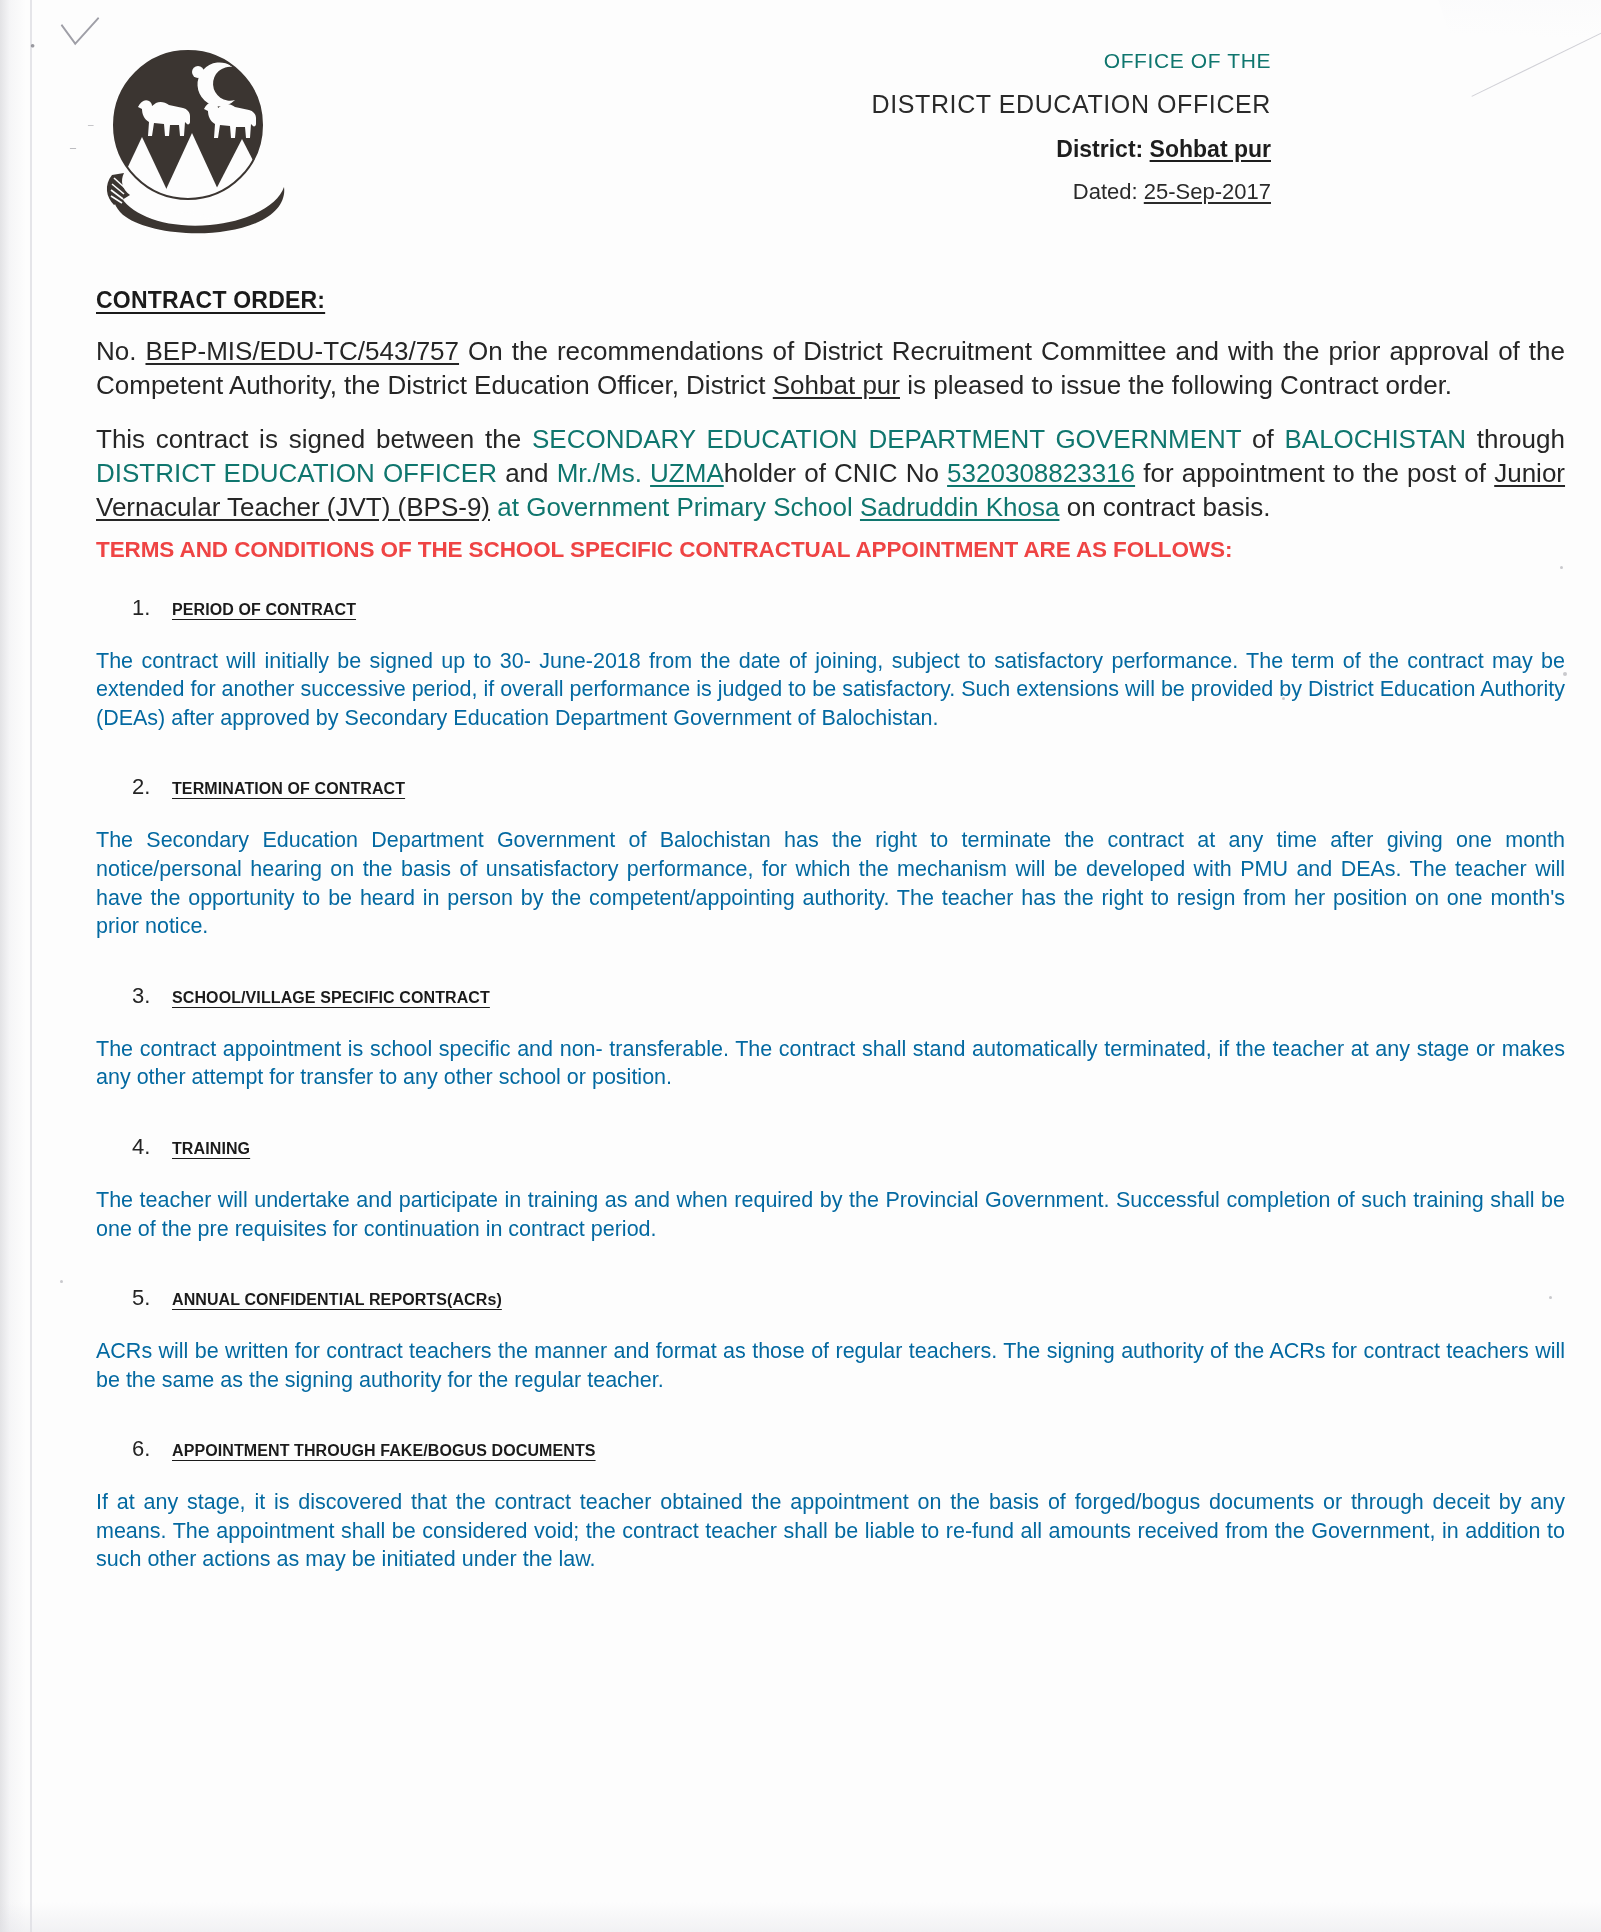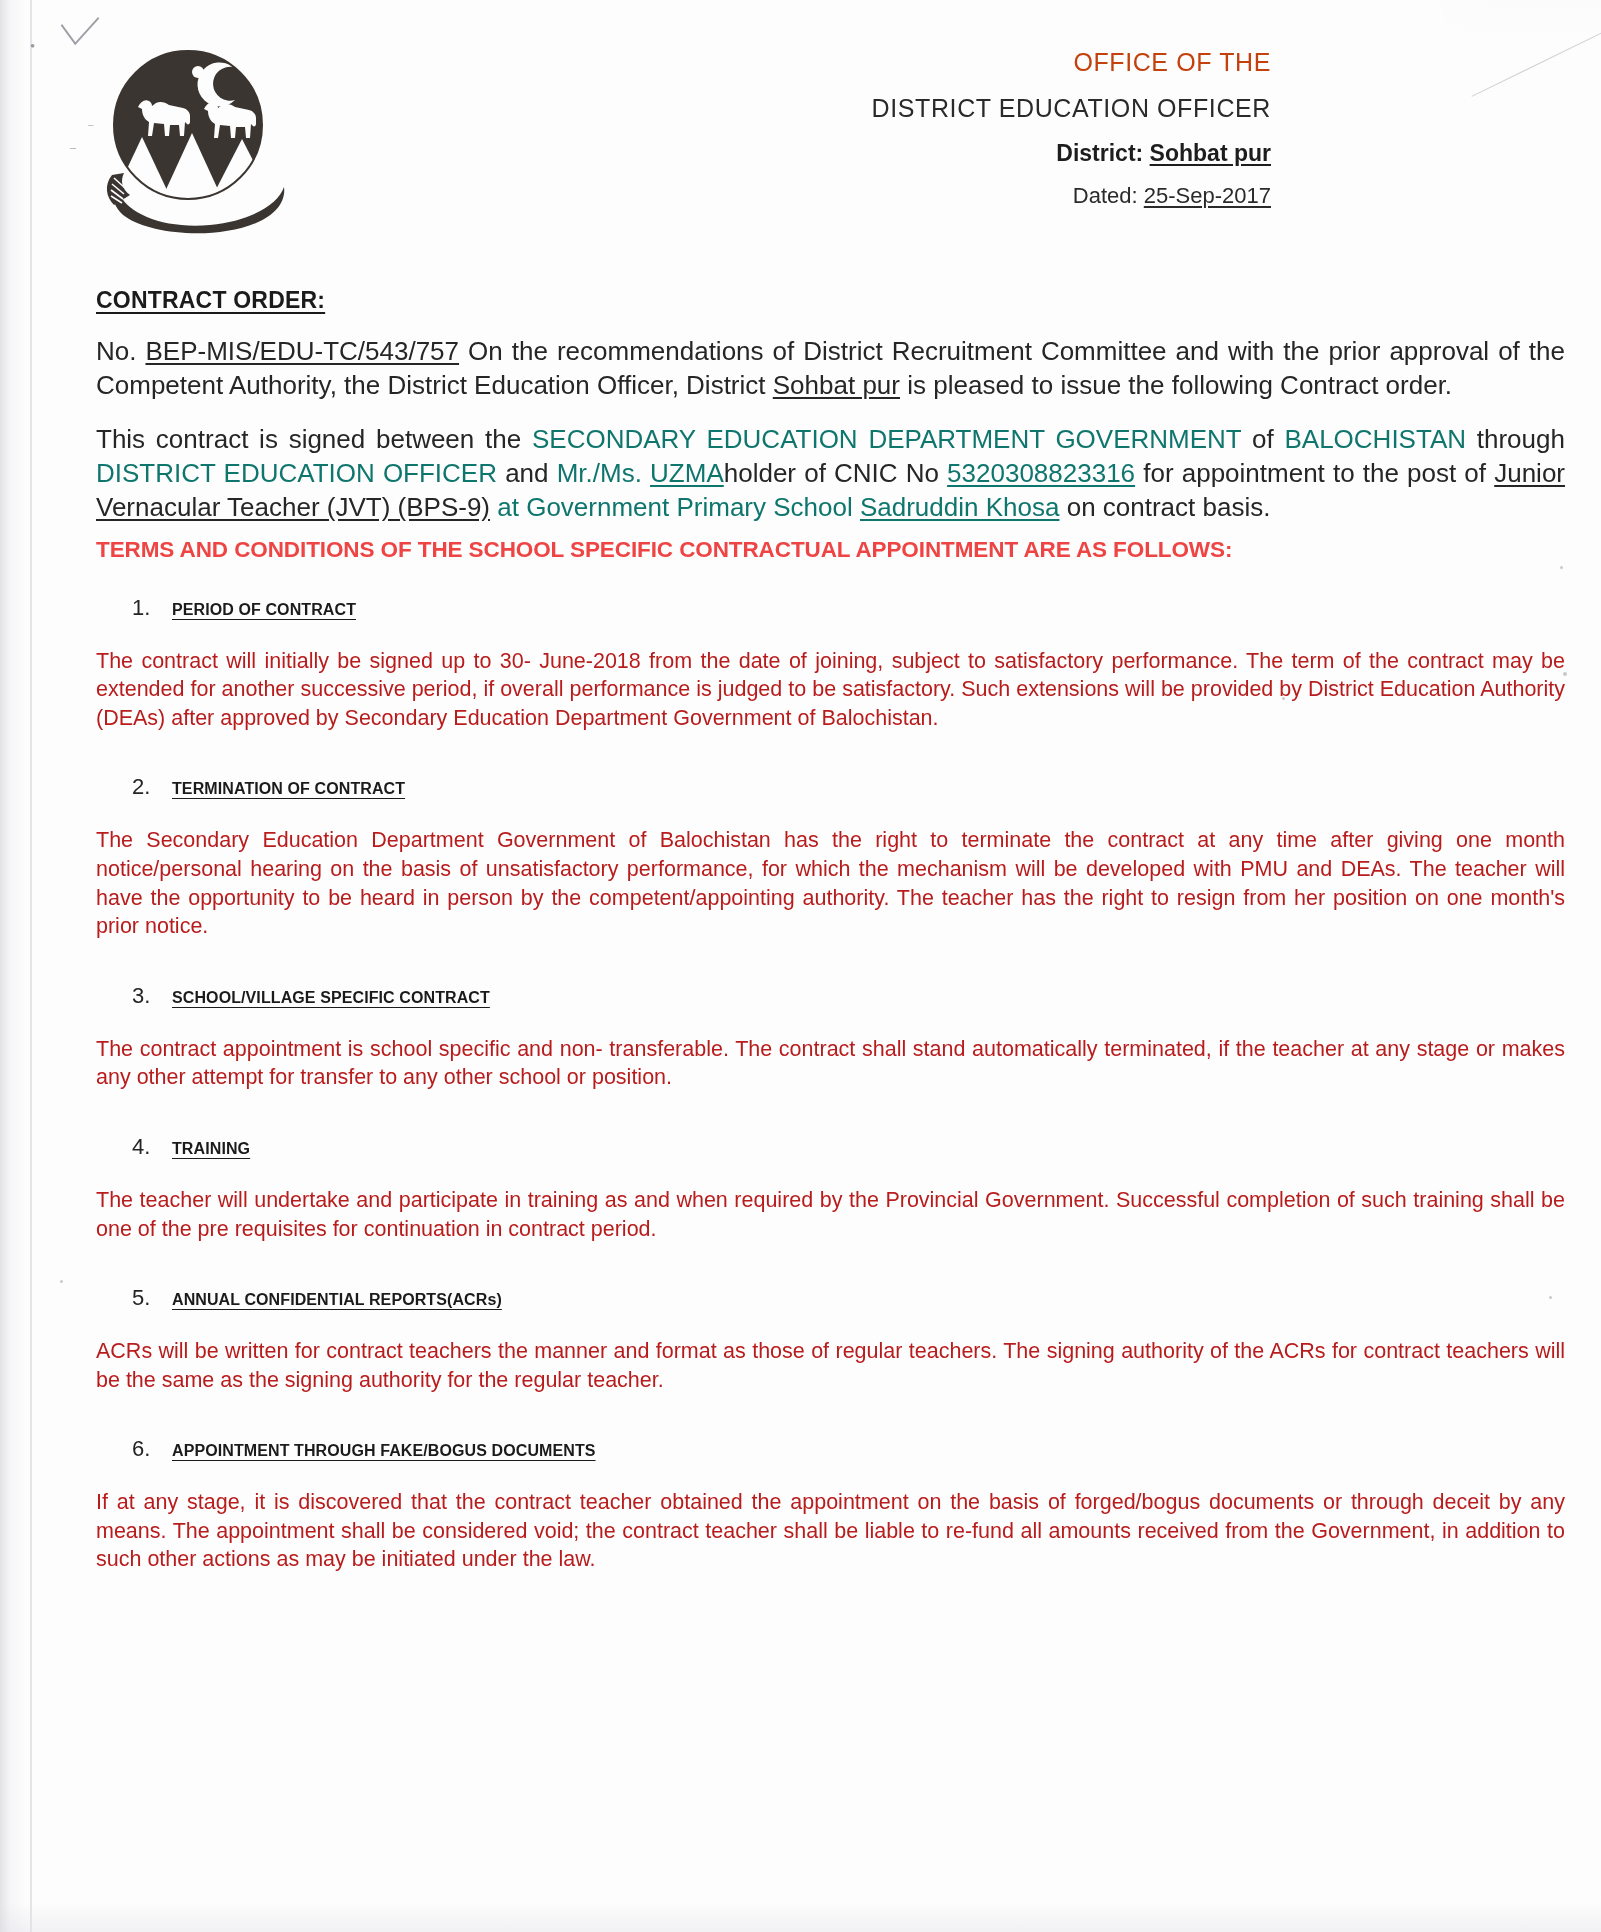--- a/index.html
+++ b/index.html
@@ -103,23 +103,23 @@
   }
   .emblem-wrap svg { display: block; }
 
   .header-text {
     text-align: right;
     padding-right: 290px;
     padding-top: 10px;
     line-height: 1.0;
   }
   .hdr-line1 {
-    font-size: 25px;
+    font-size: 21px;
     letter-spacing: 0.6px;
-    color: #c2410c;
+    color: #0f766e;
     margin-bottom: 21px;
     white-space: nowrap;
   }
   .hdr-line2 {
     font-size: 25px;
     letter-spacing: 0.6px;
     color: #2a2a2a;
     margin-bottom: 21px;
     white-space: nowrap;
   }
@@ -190,21 +190,21 @@
     font-weight: bold;
     text-decoration: underline;
     text-underline-offset: 4px;
     letter-spacing: 0.1px;
     color: #1b1b1b;
   }
   .section-body {
     font-size: 21.5px;
     line-height: 1.33;
     text-align: justify;
-    color: #b91c1c;
+    color: #0369a1;
     margin: 0 0 42px 0;
     padding-right: 12px;
   }
   .section-body.last { margin-bottom: 4px; }
 
   b.bold { font-weight: normal; color: #0f766e; }
 </style>
 </head>
 <body>
 

